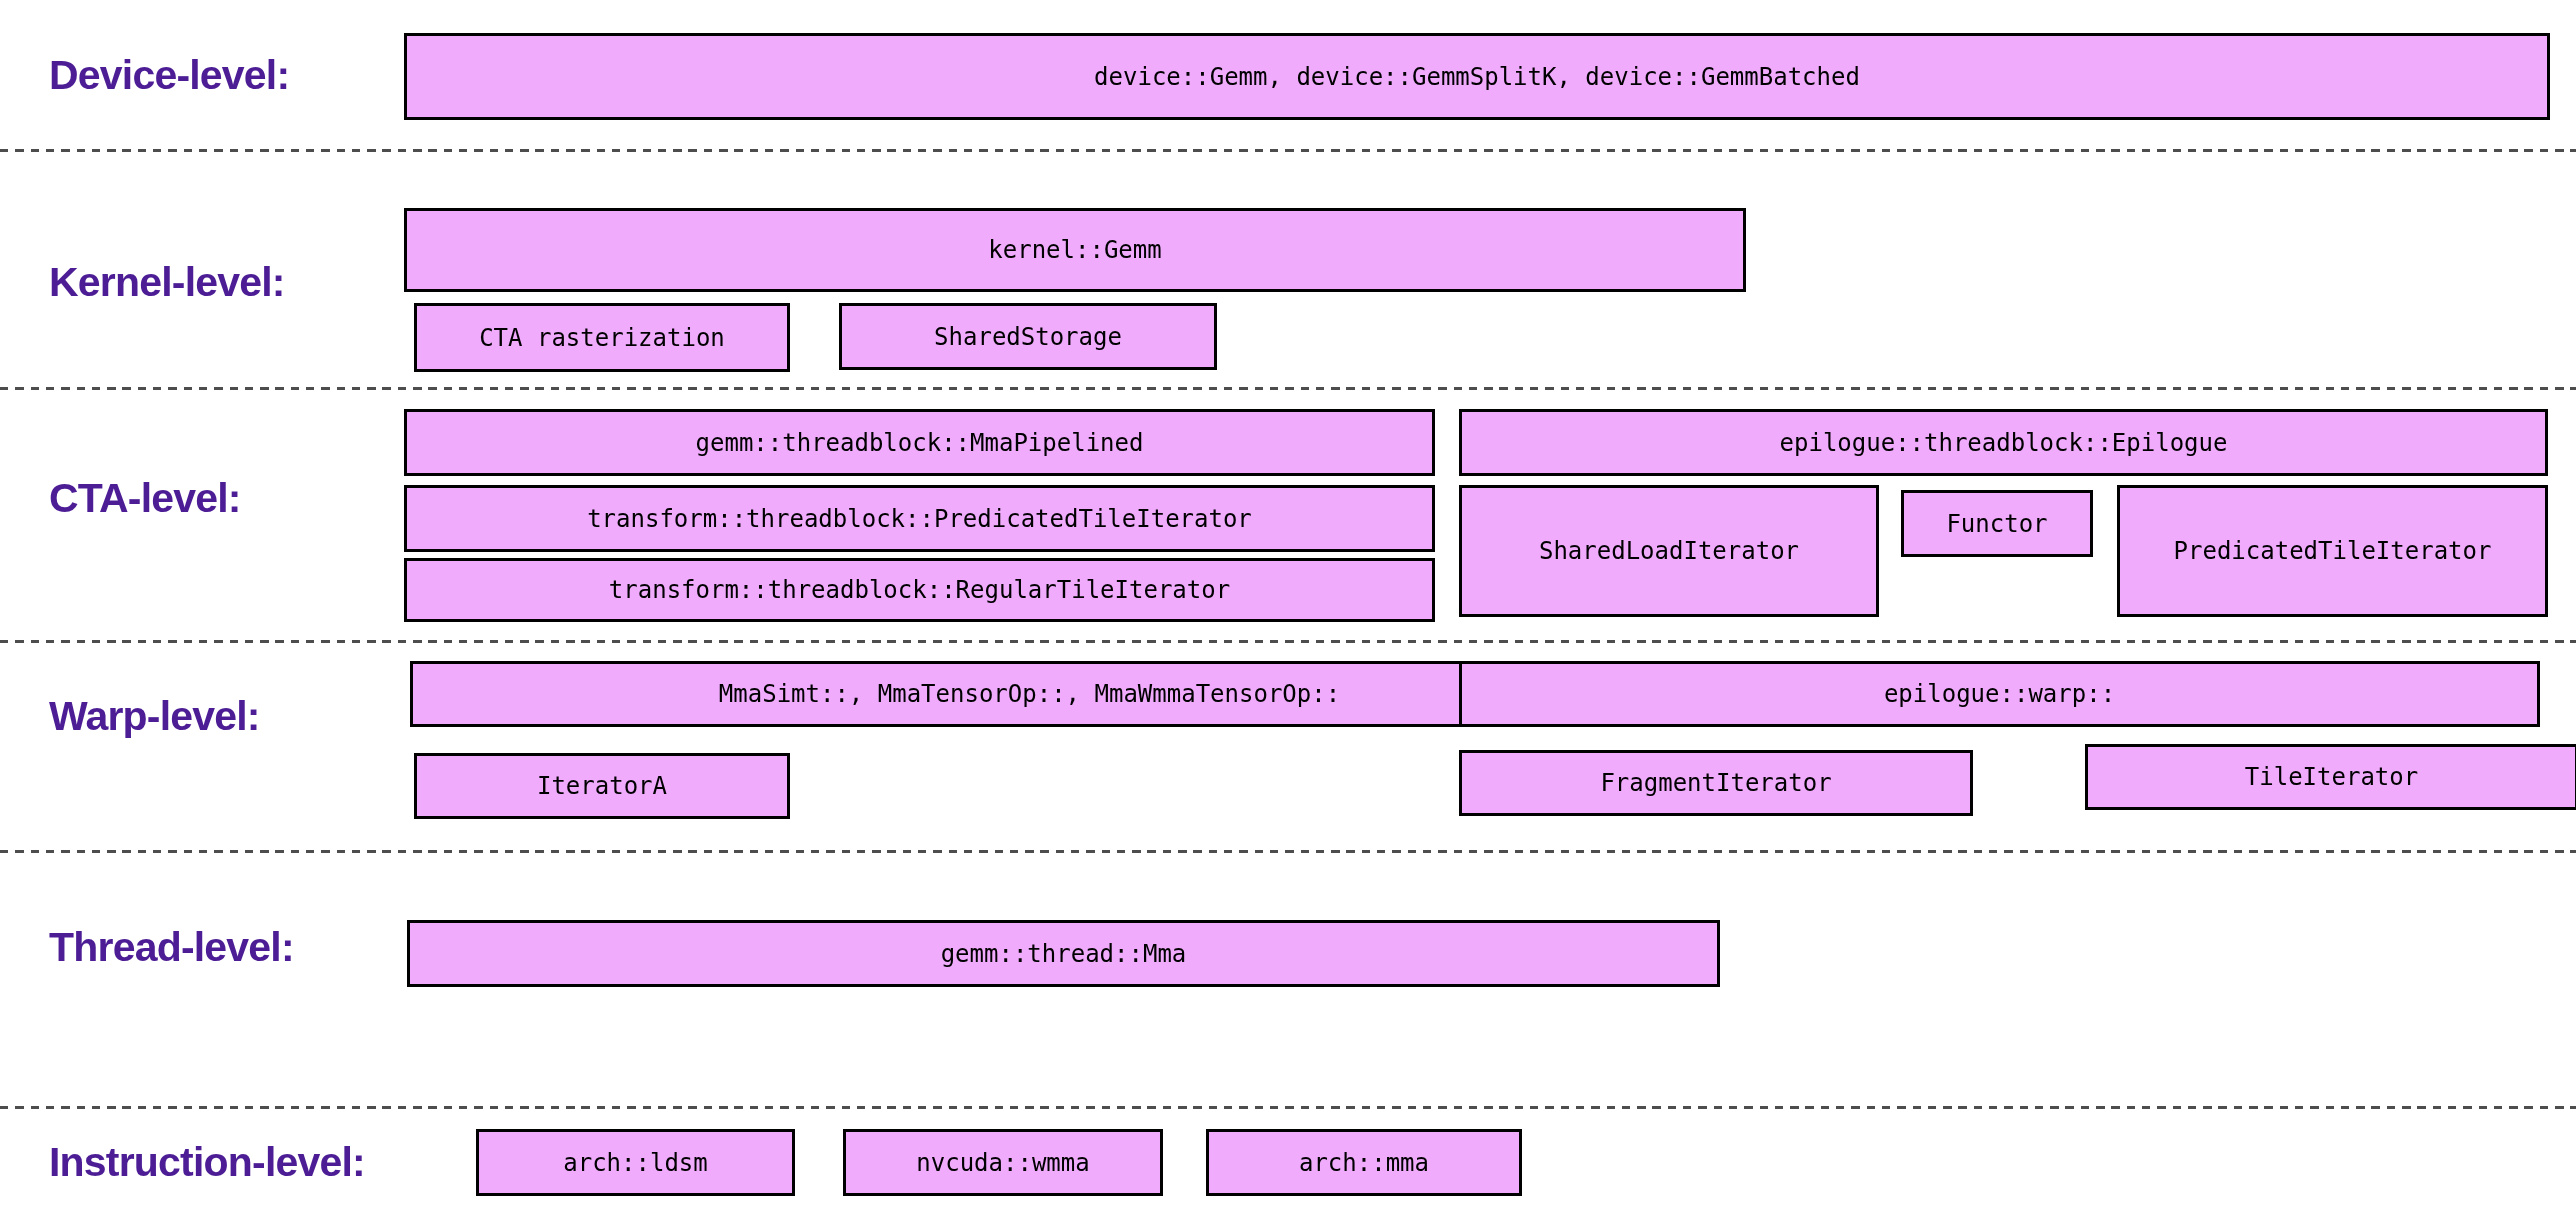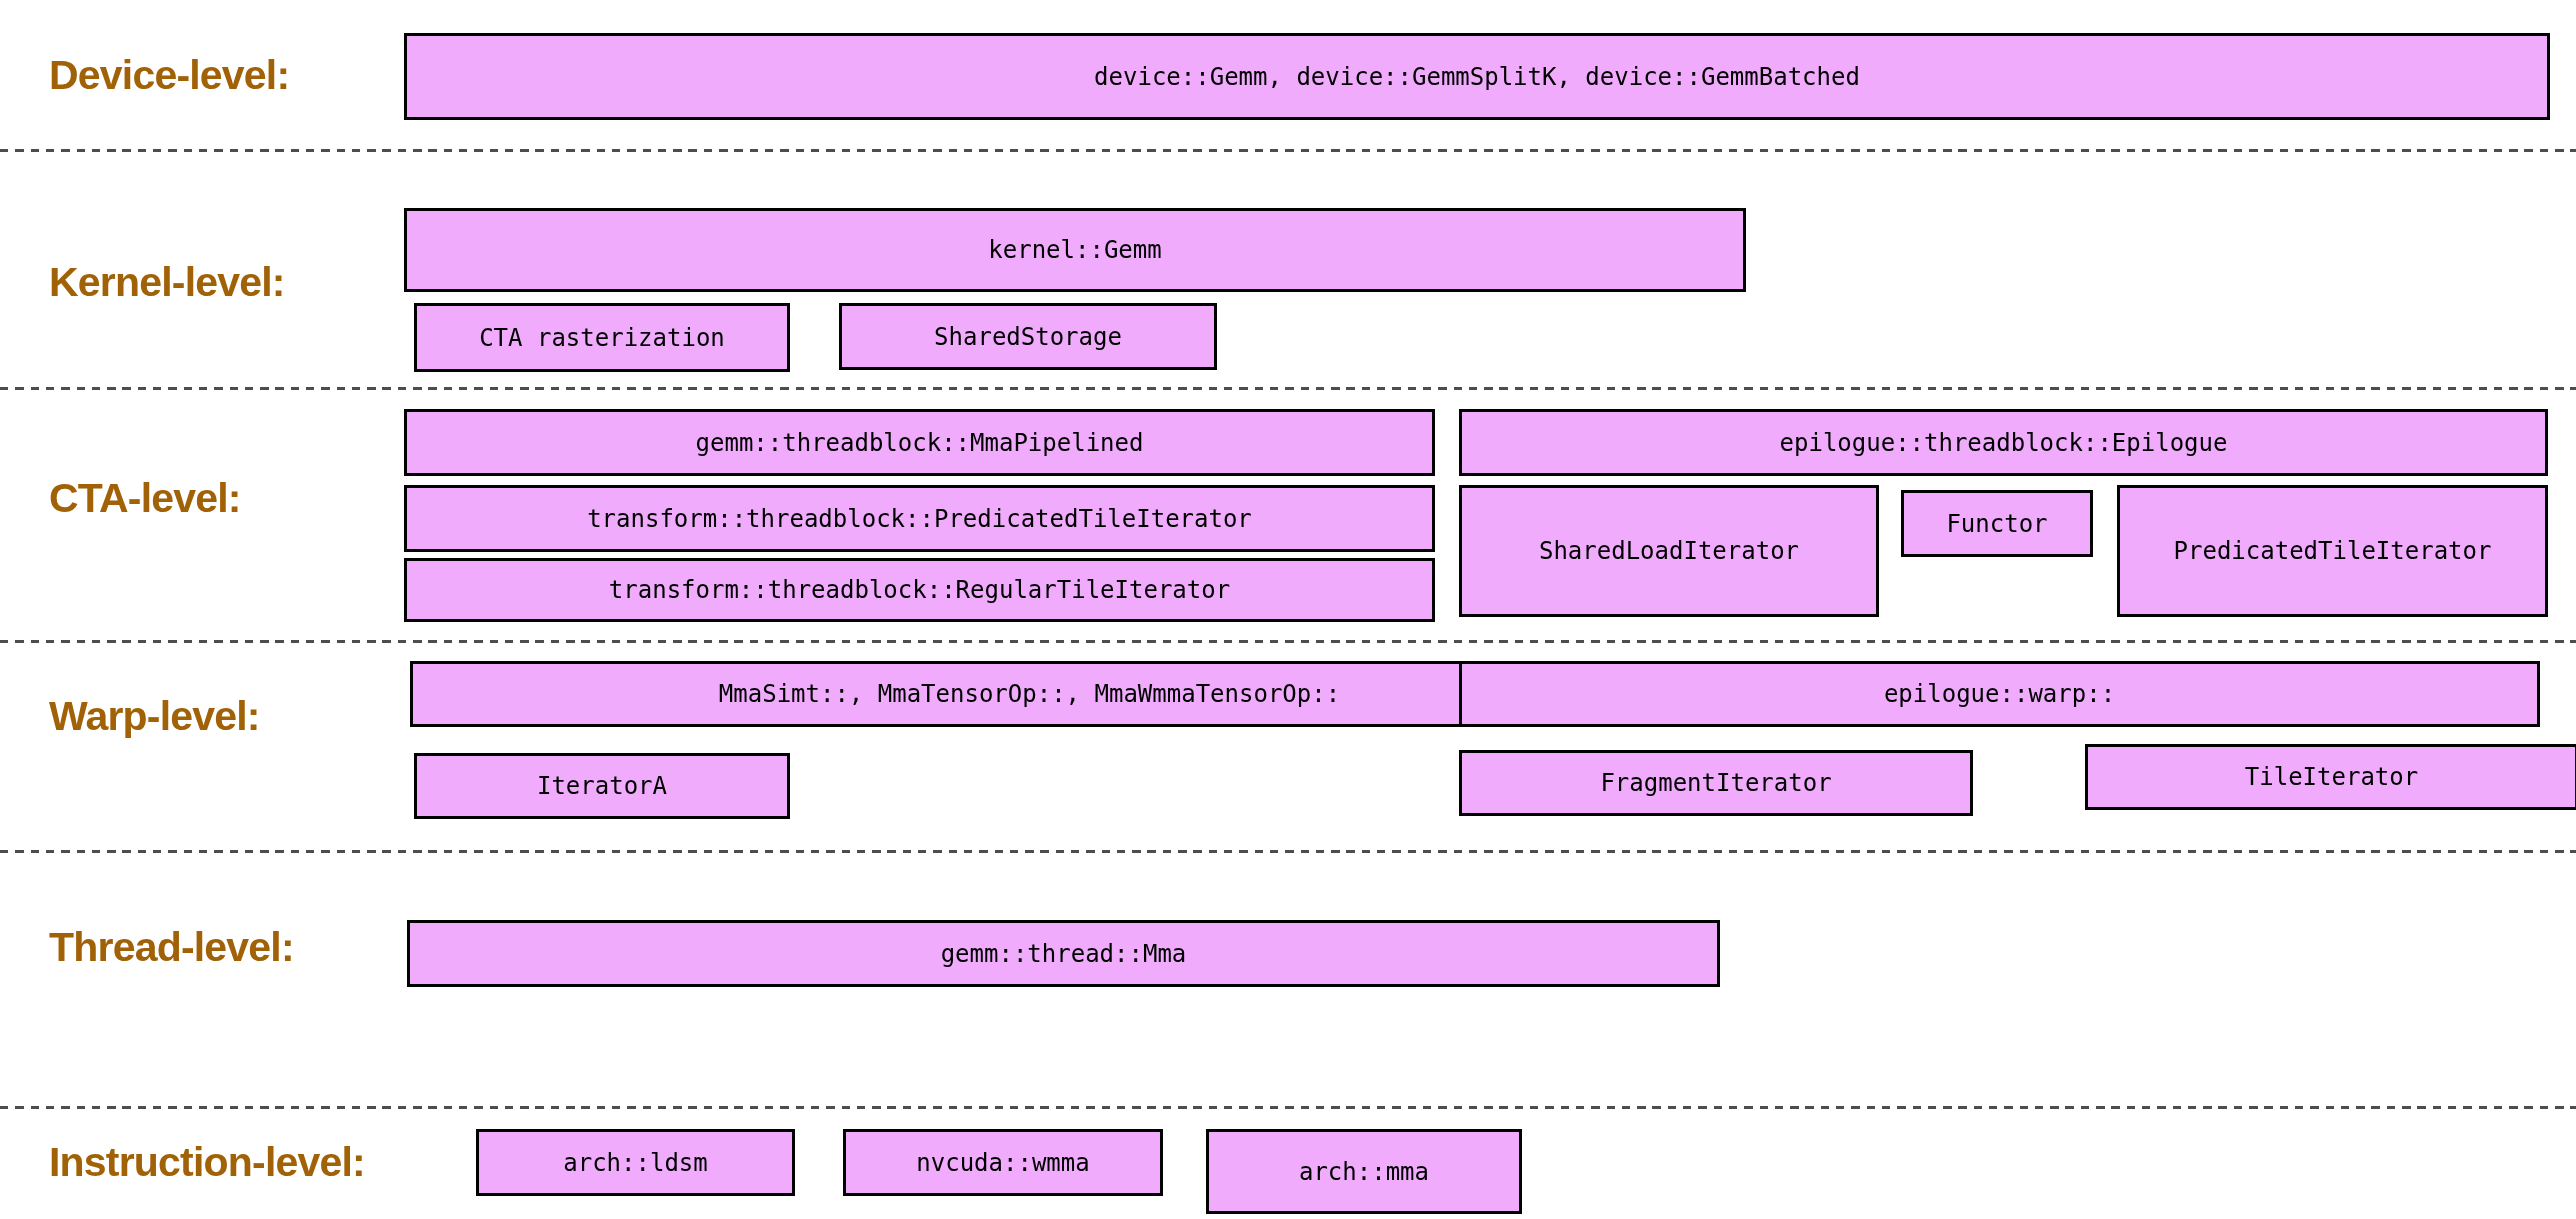--- a/index.html
+++ b/index.html
@@ -16,21 +16,21 @@
     font-synthesis: none;
   }
   .row-label {
     position: absolute;
     left: 49px;
     transform: translateY(-50%);
     font-family: "Liberation Sans", sans-serif;
     font-weight: 700;
     font-size: 41px;
     letter-spacing: -0.8px;
-    color: #a16207;
+    color: #4c1d95;
     white-space: nowrap;
     text-align: right;
   }
   .box {
     position: absolute;
     box-sizing: border-box;
     border: 3.8px solid #000000;
     background: #f0abfc;
     display: flex;
     align-items: center;
@@ -85,16 +85,16 @@
   <div class="box" style="left:410px; top:661px; width:1239px; height:66px">MmaSimt::, MmaTensorOp::, MmaWmmaTensorOp::</div>
   <div class="box" style="left:1459px; top:661px; width:1081px; height:66px">epilogue::warp::</div>
   <div class="box" style="left:414px; top:753px; width:376px; height:66px">IteratorA</div>
   <div class="box" style="left:1459px; top:750px; width:514px; height:66px">FragmentIterator</div>
   <div class="box" style="left:2085px; top:744px; width:493px; height:66px">TileIterator</div>
 
   <div class="box" style="left:407px; top:920px; width:1313px; height:67px">gemm::thread::Mma</div>
 
   <div class="box" style="left:476px; top:1129px; width:319px; height:67px">arch::ldsm</div>
   <div class="box" style="left:843px; top:1129px; width:320px; height:67px">nvcuda::wmma</div>
-  <div class="box" style="left:1206px; top:1129px; width:316px; height:85px">arch::mma</div>
+  <div class="box" style="left:1206px; top:1129px; width:316px; height:67px">arch::mma</div>
 
 </div>
 
 
 </body></html>

